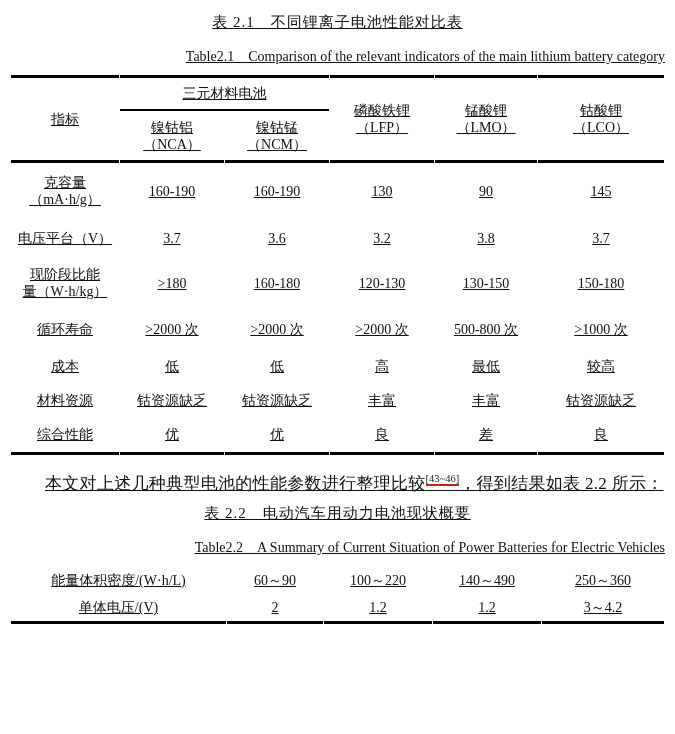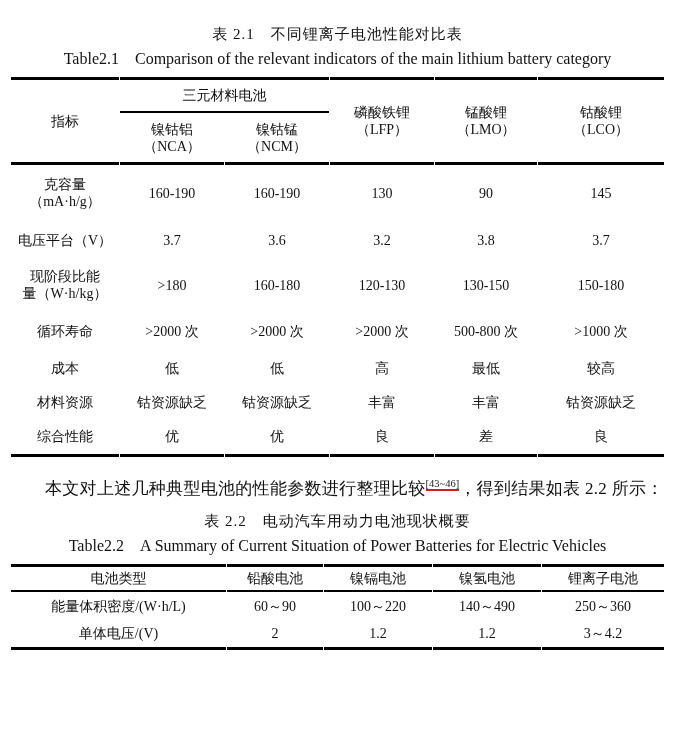--- a/index.html
+++ b/index.html
@@ -5,33 +5,33 @@
   html, body {
     margin: 0;
     padding: 0;
     background: #ffffff;
     width: 675px;
     height: 734px;
     overflow: hidden;
     font-family: "Liberation Serif", "DejaVu Serif", serif;
     color: #111111;
   }
-  .page { padding: 24px 10px 0 10px; width: 655px; }
+  .page { padding: 12px 10px 0 10px; width: 655px; text-decoration: underline; }
 
   .cap-zh {
     text-align: center;
     font-size: 15px;
     line-height: 20px;
     letter-spacing: 1px;
   }
   .cap-en {
-    text-align: center;
-    font-size: 16px;
+    text-align: right;
+    font-size: 14px;
     line-height: 18px;
-    margin-top: 6px;
+    margin-top: 16px;
   }
 
   table {
     border-collapse: separate;
     border-spacing: 1px 0;
     table-layout: fixed;
     width: 655px;
     margin: 9px auto 0 auto;
   }
   td {
@@ -60,21 +60,21 @@
   .r-d6 { height: 34px; }
   .r-d7 { height: 38px; }
 
   
   .r2-h { height: 28px; }
   .r2-d { height: 29px; }
 
   .para {
     margin: 11px 0 6px 0;
     font-size: 17px;
-    line-height: 32px;
+    line-height: 26px;
     text-indent: 35px;
     letter-spacing: 0.3px;
     white-space: nowrap;
   }
   .cite {
     font-size: 10.5px;
     letter-spacing: 0;
     border-bottom: 2px solid #c2261b;
     padding-bottom: 0px;
     color: #222;
@@ -208,27 +208,20 @@
 
   <table>
     <colgroup>
       <col style="width:215px">
         <col style="width:96px">
         <col style="width:108px">
       <col style="width:108px">
         <col style="width:122px">
     </colgroup>
     <tbody>
-      <tr class="r2-h">
-        <td class="bt bb2">电池类型</td>
-        <td class="bt bb2">铅酸电池</td>
-        <td class="bt bb2">镍镉电池</td>
-        <td class="bt bb2">镍氢电池</td>
-        <td class="bt bb2">锂离子电池</td>
-      </tr>
       <tr class="r2-d">
         <td>能量体积密度/(W·h/L)</td>
         <td>60～90</td>
         <td>100～220</td>
         <td>140～490</td>
         <td>250～360</td>
       </tr>
       <tr class="r2-d">
         <td class="bb3">单体电压/(V)</td>
         <td class="bb3">2</td>

